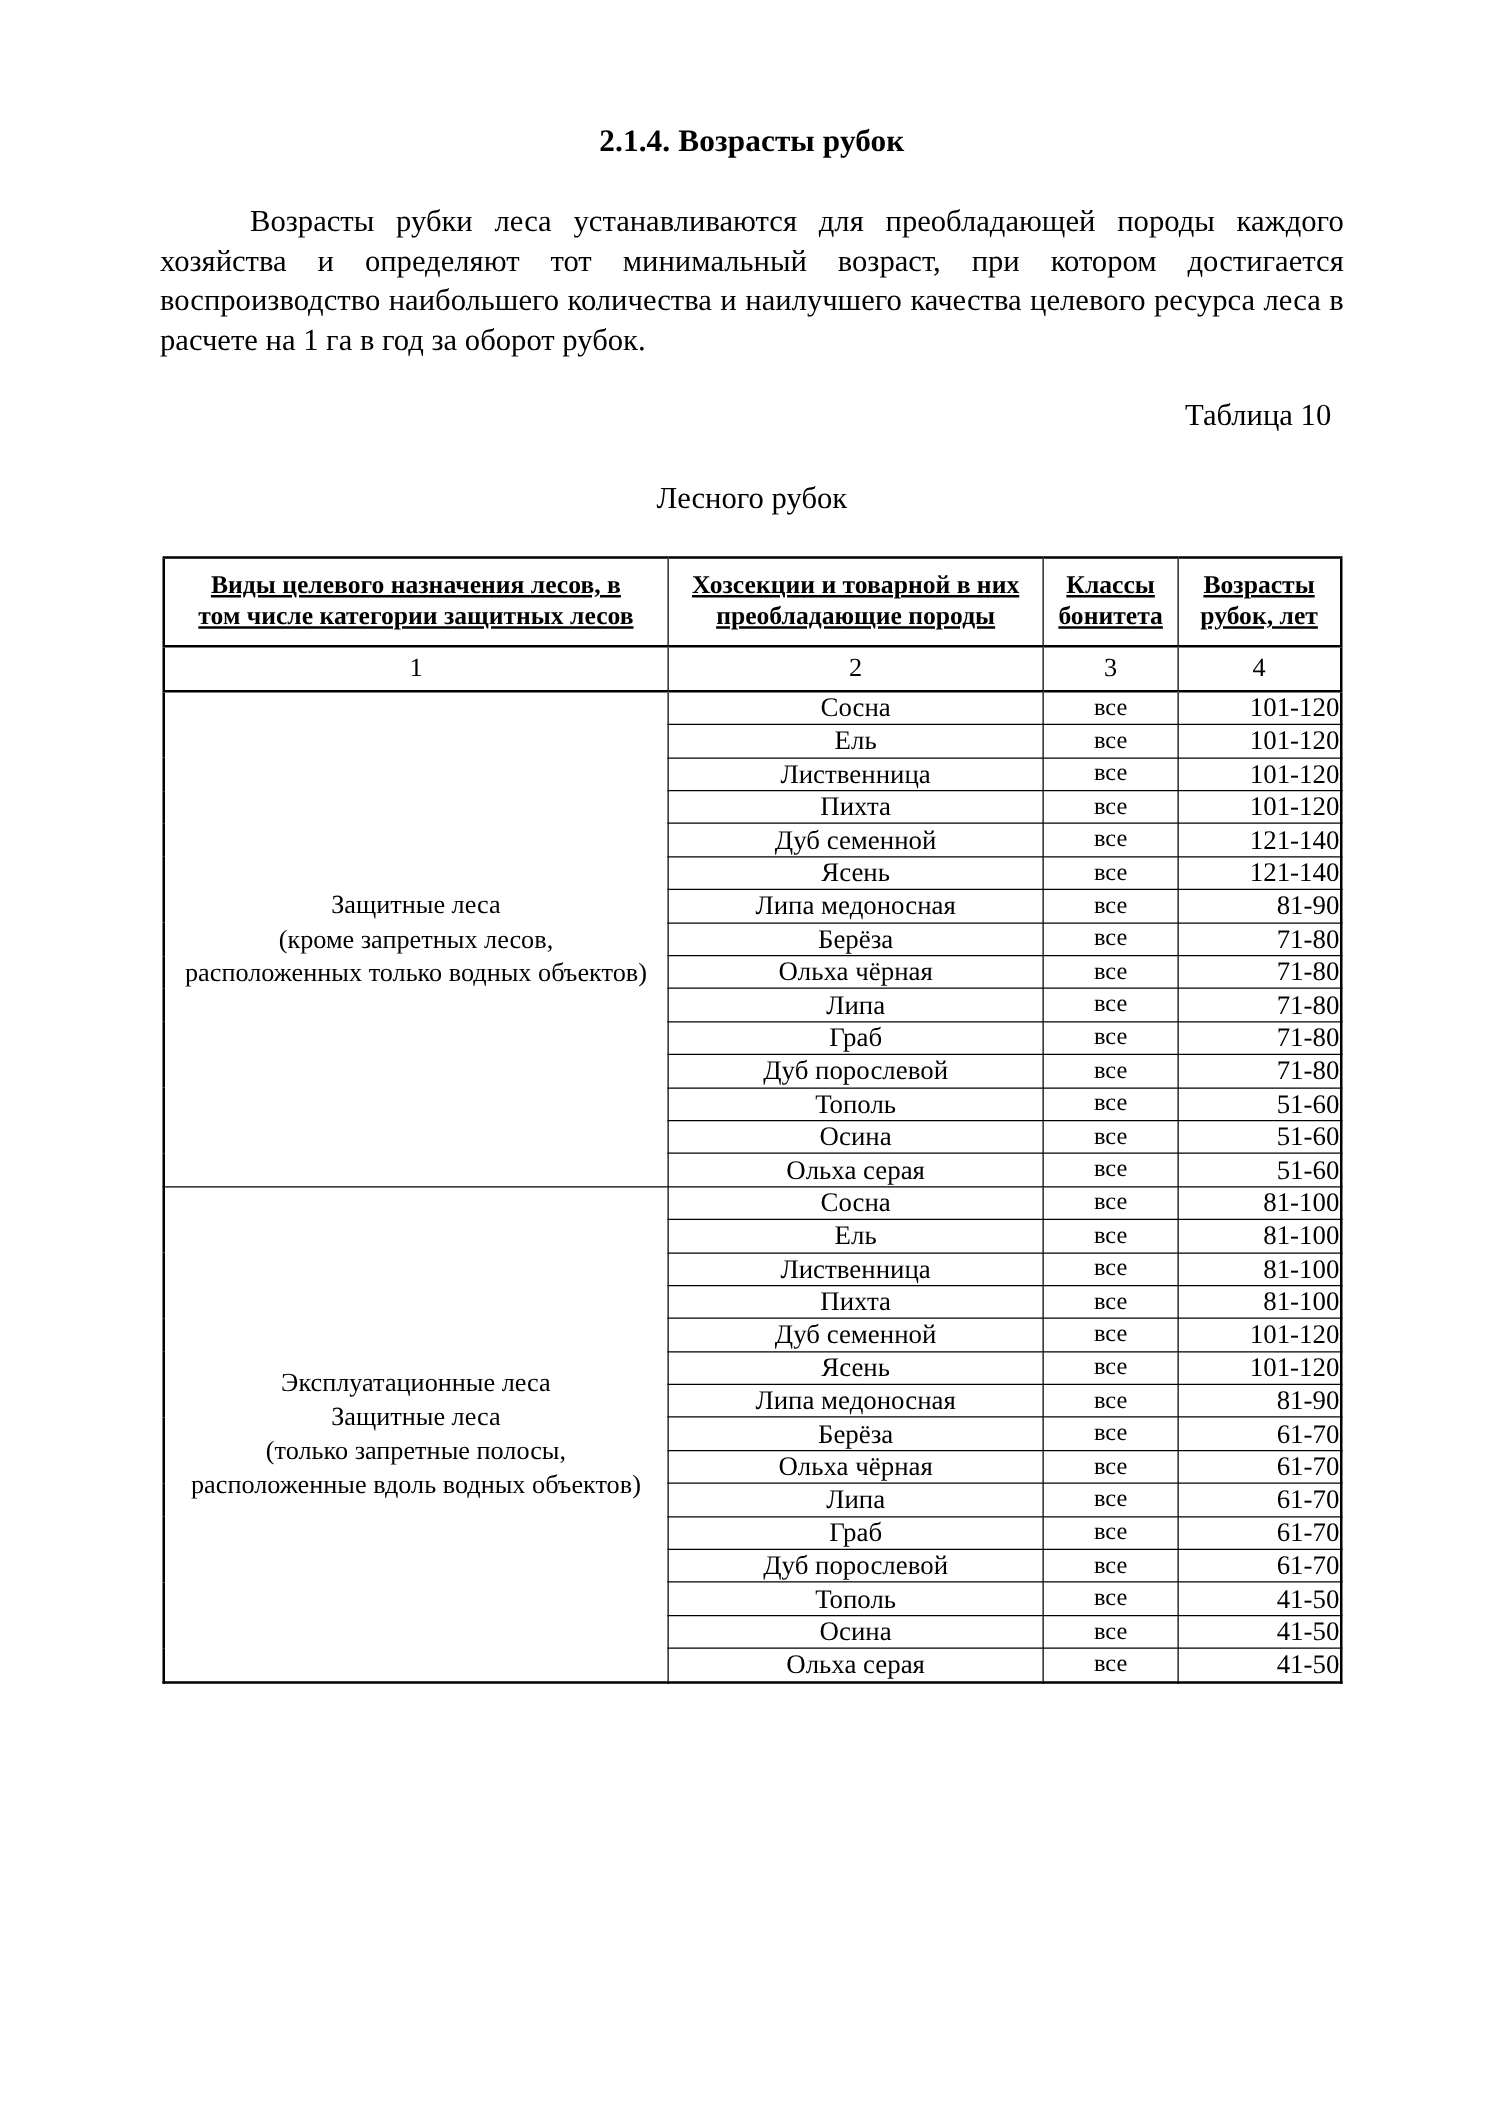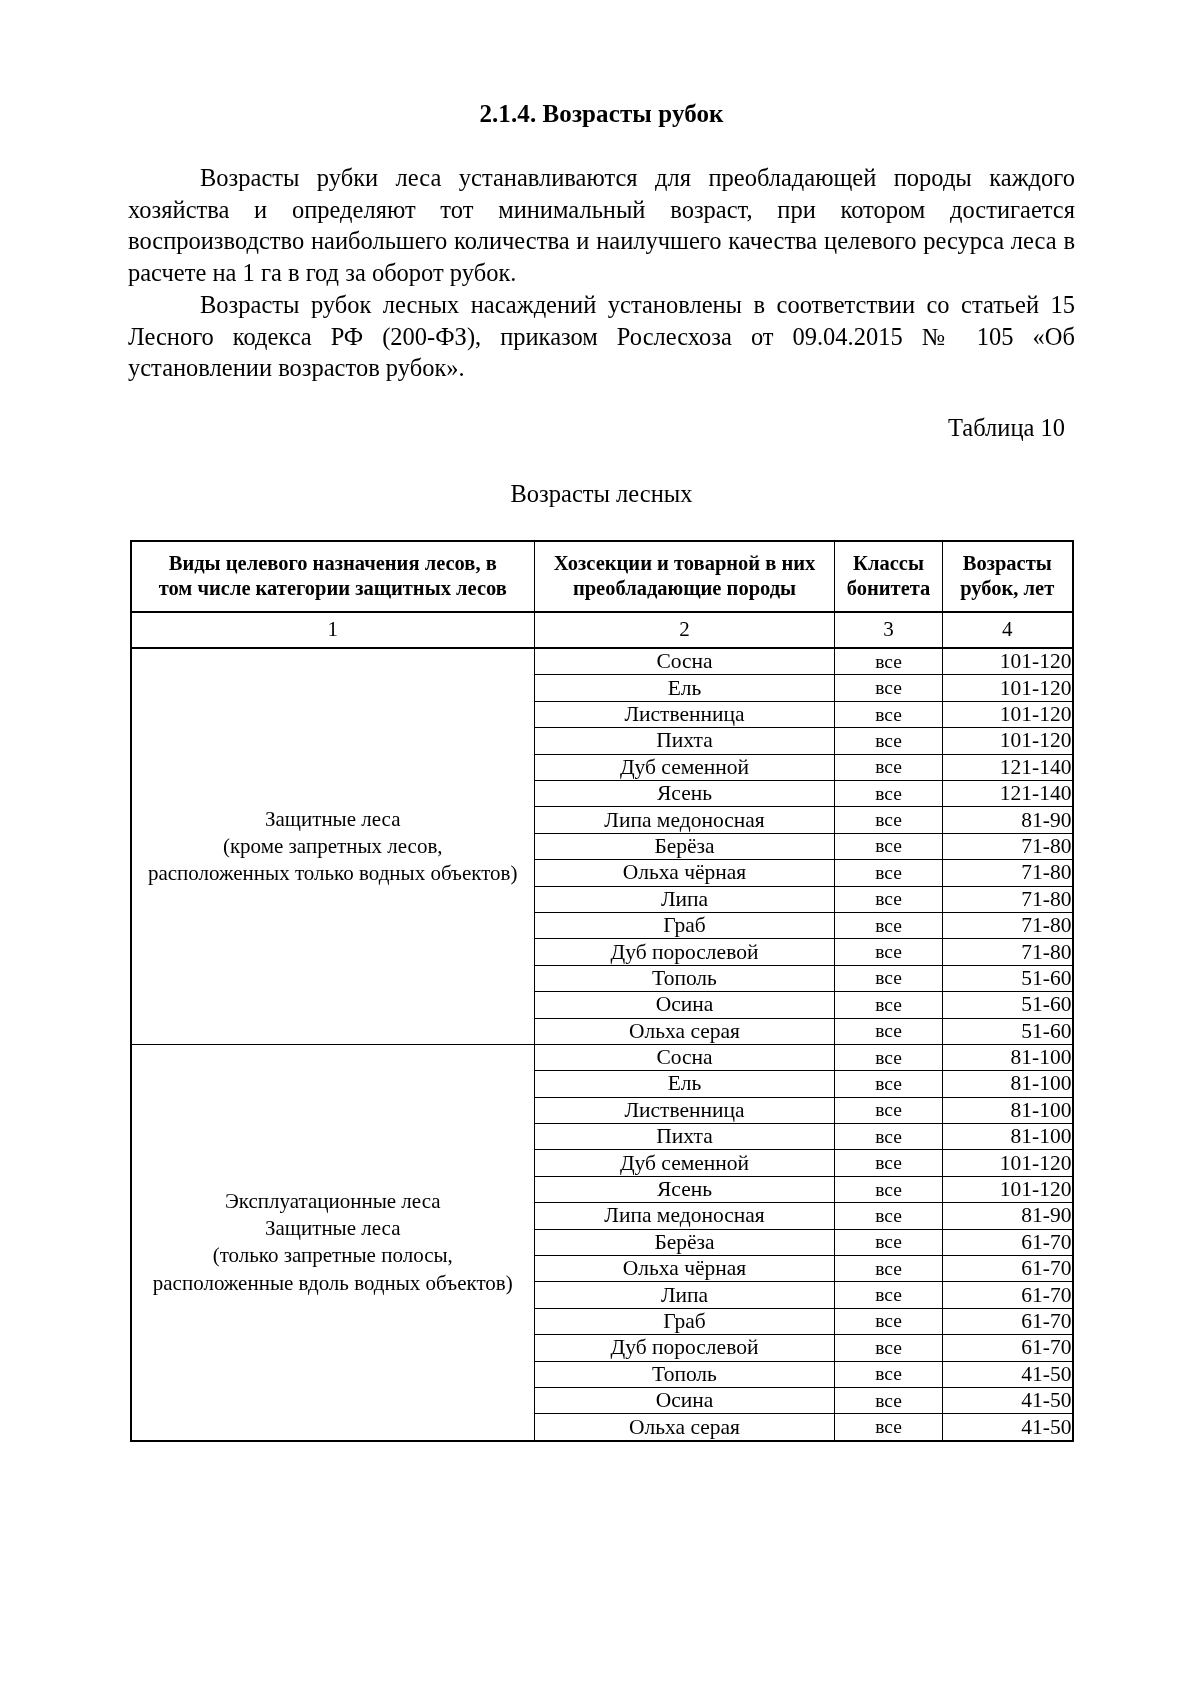--- a/index.html
+++ b/index.html
@@ -62,20 +62,21 @@
     padding: 0;
     vertical-align: middle;
   }
   table.ages thead th {
     border: 1.6px solid #000;
     font-size: 20.5px;
     font-weight: bold;
     line-height: 1.22;
     padding: 9px 6px 10px 6px;
     text-align: center;
+    text-decoration: underline;
   }
   .th-outer-top { border-top: 2.5px solid #000 !important; }
   tr.numrow td {
     text-align: center;
     font-size: 21px;
     padding: 4px 0 5px 0;
     border-top: 2.5px solid #000;
     border-bottom: 2.5px solid #000;
   }
   td.cat-cell {
@@ -108,25 +109,24 @@
   .cat-line { display: block; }
 </style>
 </head>
 <body>
 
 <div class="page">
 
   <h1 class="doc-title">2.1.4. Возрасты рубок</h1>
 
   <p class="body-par">Возрасты рубки леса устанавливаются для преобладающей породы каждого хозяйства и определяют тот минимальный возраст, при котором достигается воспроизводство наибольшего количества и наилучшего качества целевого ресурса леса в расчете на 1 га в год за оборот рубок.</p>
-  <p class="body-par">Возрасты рубок лесных насаждений установлены в соответствии со статьей 15 Лесного кодекса РФ (200-ФЗ), приказом Рослесхоза от 09.04.2015 № 105 «Об установлении возрастов рубок».</p>
 
   <div class="table-number">Таблица 10</div>
 
-  <div class="table-caption">Возрасты лесных</div>
+  <div class="table-caption">Лесного рубок</div>
 
   <table class="ages">
     <colgroup>
       <col class="col1">
         <col class="col2">
         <col class="col3">
         <col class="col4">
     </colgroup>
     <thead>
       <tr>

